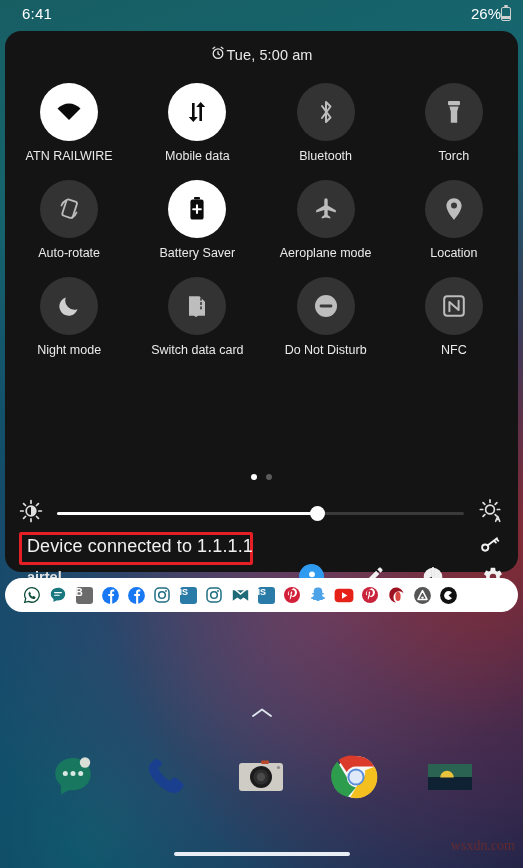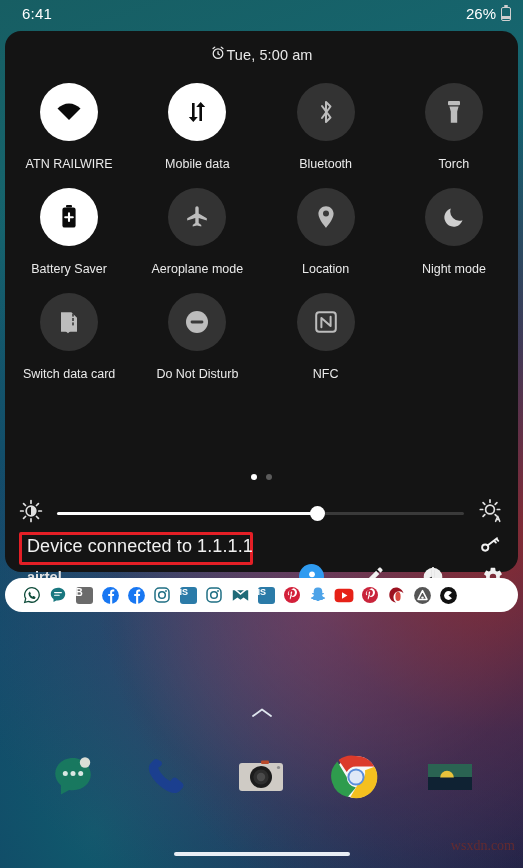--- a/index.html
+++ b/index.html
@@ -30,21 +30,21 @@
   #statusbar {
     position: absolute; left: 0; top: 0; width: 523px; height: 46px;
     z-index: 40;
   }
   #status-time {
     position: absolute; left: 22px; top: 5px;
     color: #fff; font-size: 15px; letter-spacing: .2px;
   }
   #status-right {
     position: absolute; right: 12px; top: 5px;
-    display: flex; gap: 5px;
+    display: flex; 
   }
   #battery-pct { color: #fff; font-size: 15px; }
   .batt-glyph { display: inline-block; width: 10px; height: 16px; position: relative; }
   .batt-glyph .body {
     position: absolute; left: 0; top: 2px; width: 10px; height: 14px;
     border: 1.4px solid #cfcfcf; border-radius: 2px; background: transparent;
   }
   .batt-glyph .fill {
     position: absolute; left: 1.4px; bottom: 2px; width: 7.2px; height: 3.5px; background: #cfcfcf;
   }
@@ -66,21 +66,21 @@
   }
   #qs-header .alarm-txt { color: #e8e8e8; font-size: 14.5px; letter-spacing: .1px; }
 
   
   #tile-grid {
     position: absolute; left: 0; top: 52px; width: 513px;
     display: grid; grid-template-columns: repeat(4, 1fr);
     row-gap: 16px;
   }
   .tile {
-    display: flex; flex-direction: column; align-items: center; gap: 17px;
+    display: flex; flex-direction: column; align-items: center; gap: 9px;
     cursor: pointer;
   }
   .tile-circle {
     width: 58px; height: 58px; border-radius: 50%;
     display: flex; align-items: center; justify-content: center;
     background: #333333;
   }
   .tile.on .tile-circle { background: #ffffff; }
   .tile-label {
     font-size: 12.5px; color: #eaeaea; text-align: center;
@@ -244,20 +244,30 @@
       <div class="tile">
         <div class="tile-circle">
           <svg width="16" height="26" viewBox="0 0 16 26" fill="#bdbdbd">
             <rect x="2" y="2" width="12" height="4.2" rx="1"></rect>
             <path d="M3.4 7.6 h9.2 l-1.4 5 v11.2 h-6.4 V12.6 Z"></path>
           </svg>
         </div>
         <div class="tile-label">Torch</div>
       </div>
 
+      <div class="tile">
+        <div class="tile-circle">
+          <svg width="26" height="26" viewBox="0 0 26 26" fill="none" stroke="#bdbdbd" stroke-width="1.8" stroke-linejoin="round">
+            <rect x="8" y="4" width="11" height="17" rx="2.2" transform="rotate(18 13 13)"></rect>
+            <path d="M5.5 9.5 A9 9 0 0 1 10 4.4" stroke-linecap="round"></path>
+            <path d="M20.5 16.5 A9 9 0 0 1 16 21.6" stroke-linecap="round"></path>
+          </svg>
+        </div>
+        <div class="tile-label">Auto-rotate</div>
+      </div>
 
       <div class="tile on">
         <div class="tile-circle">
           <svg width="18" height="26" viewBox="0 0 18 26">
             <rect x="6" y="1" width="6" height="2.6" rx="1" fill="#0b0b0b"></rect>
             <rect x="2.4" y="3.6" width="13.2" height="20" rx="2.2" fill="#0b0b0b"></rect>
             <path d="M9 9.4 v7.6 M5.2 13.2 h7.6" stroke="#ffffff" stroke-width="2.1" stroke-linecap="round"></path>
           </svg>
         </div>
         <div class="tile-label">Battery Saver</div>

